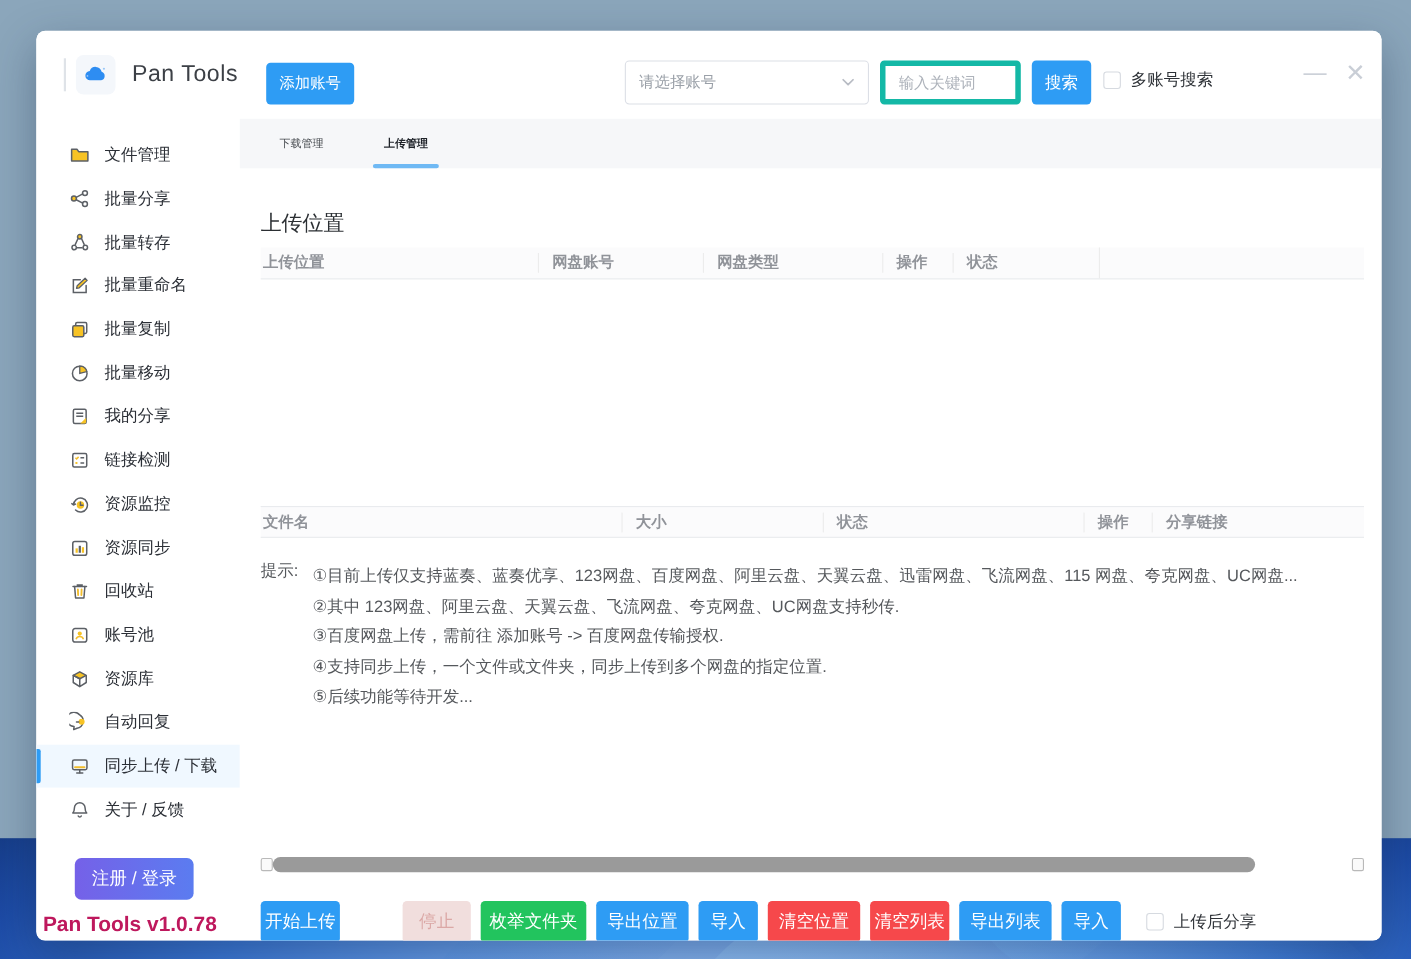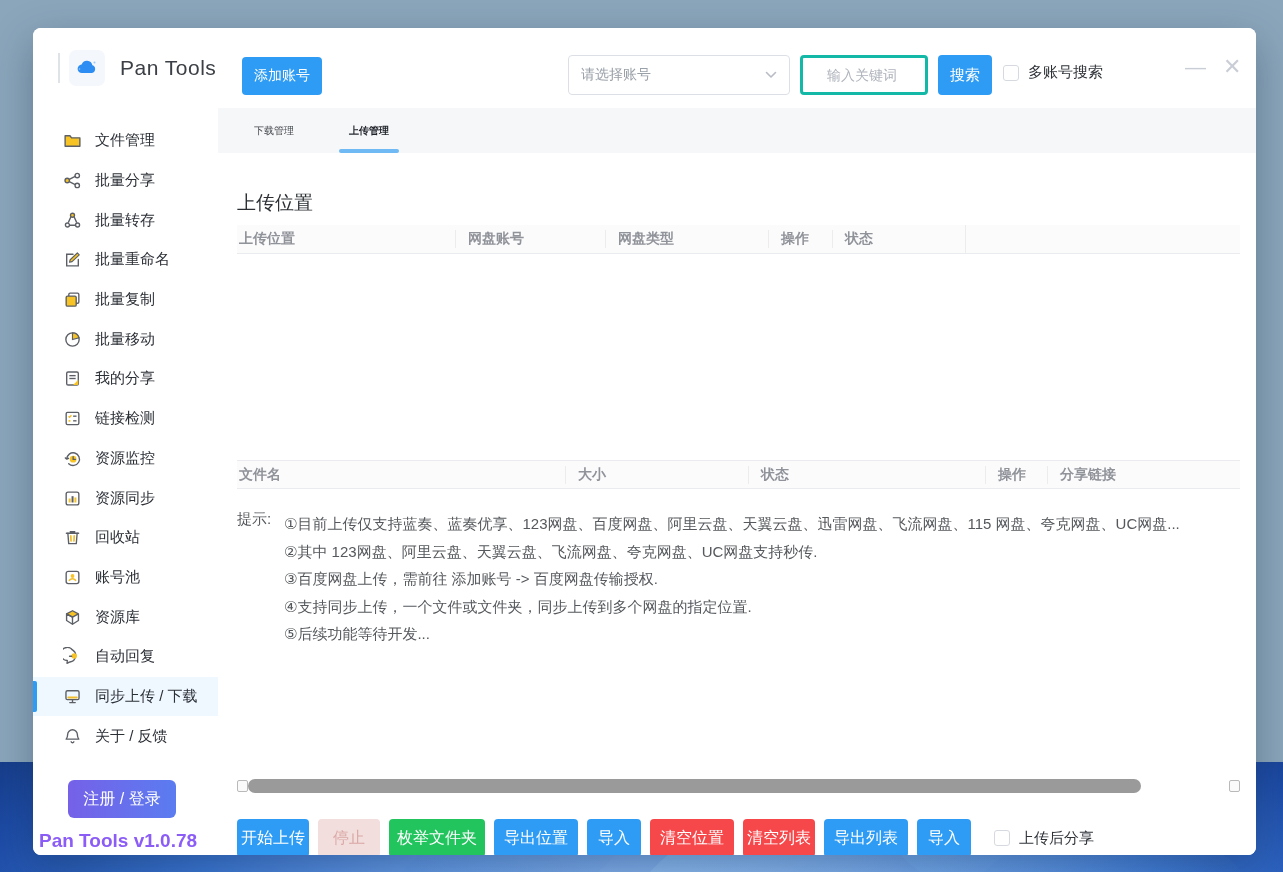--- a/index.html
+++ b/index.html
@@ -39,21 +39,21 @@
   .btn-disabled{ background:#f1dedd; color:#dba8a6; cursor:default; }
 
   .add-account { position:absolute; left:209px; top:29px; width:80px; height:38px; }
   .select-box { position:absolute; top:27px; height:40px; border:1px solid #dcdfe6;
     border-radius:4px; background:#fff; display:flex; align-items:center; padding:0 12px; }
   .sel-1 { left:300px; width:225px; }
   .sel-2 { left:535px; width:222px; }
   .select-box .sel-text { color:#9aa0a8; font-size:14px; flex:1; margin-left:8px; }
   .sel-2 .sel-text { margin-left:0; }
   .kw-input { position:absolute; left:767px; top:27px; width:128px; height:40px;
-    border:3px solid #14b8a6; border-radius:4px; padding:0 24px; font-size:14px;
+    border:5px solid #14b8a6; border-radius:4px; padding:0 12px; font-size:14px;
     color:#606266; font-family:inherit; outline:none; }
   .kw-input::placeholder { color:#aeb3bb; }
   .search-btn { position:absolute; left:905px; top:27px; width:54px; height:40px; font-size:15px; }
   .chk { width:16px; height:16px; border:1px solid #d6dae0; border-radius:3px; background:#fff;
     display:inline-block; flex:none; }
   .multi-chk { position:absolute; left:970px; top:35px; display:flex; align-items:center; gap:9px; }
   .multi-chk span.lbl { font-size:15px; color:#2f3338; }
   .win-ctl { position:absolute; top:24px; color:#c9ced6; font-size:21px; cursor:pointer;
     line-height:30px; }
   .minimize { left:1152px; }
@@ -65,21 +65,21 @@
   .side-item { height:39.7px; display:flex; align-items:center; padding-left:30px;
     cursor:pointer; position:relative; }
   .side-item .ic { width:20px; height:20px; display:flex; align-items:center; flex:none; }
   .side-item .lb { margin-left:12px; font-size:15px; color:#2b2f36; white-space:nowrap; }
   .side-item.active { background:#f0f8ff; }
   .side-item.active::before { content:""; position:absolute; left:0; top:4px; bottom:4px;
     width:4px; background:#2e9cf4; border-radius:0 2px 2px 0; }
   .login-btn { display:block; margin:24px 0 0 35px; width:108px; height:38px;
     border:none; border-radius:6px; color:#fff; font-size:16px; cursor:pointer; font-family:inherit;
     background:linear-gradient(90deg,#7561e8,#5b7cf0); }
-  .version { margin:12px 0 0 6px; font-size:19px; font-weight:bold; color:#8b5cf6; }
+  .version { margin:12px 0 0 6px; font-size:19px; font-weight:bold; color:#be185d; }
 
   
   .main { position:absolute; left:185px; top:80px; right:0; bottom:0; background:#fff; }
   .tabbar { height:45px; background:#f6f7f9; display:flex; align-items:center; }
   .tab { margin-left:32px; font-size:10px; color:#45494e; cursor:pointer; position:relative;
     height:100%; display:flex; align-items:center; padding:0 4px; }
   .tab.active { color:#1f2329; font-weight:bold;font-family:Liberation Serif, serif; }
   .tab.active::after { content:""; position:absolute; left:-6px; right:-6px; bottom:0;
     height:4px; background:#6fb9f4; border-radius:2px; }
   .tab + .tab { margin-left:47px; }
@@ -87,21 +87,21 @@
   .content { padding:0 16px 0 19px; position:relative; height:calc(100% - 45px); }
   .sec-head { margin-top:37px; display:flex; align-items:baseline; }
   .sec-title { font-size:19px; color:#2b2f33; font-weight:500; }
   .sec-hint { margin-left:8px; font-size:14.5px; color:#8b8f96; }
 
   .thead { display:flex; align-items:center; height:29px; background:#fbfbfc;
     border-bottom:1px solid #e9ebee; margin-top:9px; }
   .thead .th { font-size:14px; color:#909399; font-weight:bold; padding-left:2px;
     white-space:nowrap; }
   .thead .th + .th { border-left:1px solid #ececec; padding-left:12px; }
-  .t1-c1{width:218px;} .t1-c2{width:150px;} .t1-c3{width:163px;} .t1-c4{width:64px;}
+  .t1-c1{width:218px;} .t1-c2{width:150px;margin-left:34px;} .t1-c3{width:163px;} .t1-c4{width:64px;}
   .t1-c5{width:133px;} .t1-c6{flex:1; height:100%;}
   .t2-c1{width:328px;} .t2-c2{width:183px;} .t2-c3{width:237px;} .t2-c4{width:62px;}
   .t2-c5{flex:1;}
   .table1-body { height:206px; }
   .thead.t2 { border-top:1px solid #e9ebee; margin-top:0; }
 
   .tips { margin-top:21px; display:flex; }
   .tips .tips-label { font-size:15px; color:#55585c; flex:none; width:47px; }
   .tips .tip-lines { flex:1; max-width:960px; }
   .tip-line { font-size:15px; color:#55585c; line-height:27.5px;
@@ -111,21 +111,21 @@
   .hscroll { position:absolute; left:19px; right:16px; bottom:98px; height:16px; }
   .hs-thumb { position:absolute; left:11px; top:1px; height:14px; width:89%;
     background:#9a9a9a; border-radius:7px; }
   .hs-arrow { position:absolute; top:2px; width:11px; height:12px; background:#fafafa;
     border:1px solid #b9b9b9; border-radius:2px; }
   .hs-left { left:0; } .hs-right { right:0; }
 
   
   .footer-row { position:absolute; left:19px; bottom:35px; display:flex; align-items:center; }
   .footer-row .btn { height:38px; margin-right:9px; font-size:16px; }
-  .fb-1{width:72px;} .fb-2{width:62px;} .fb-3{width:96px;} .fb-4{width:84px;}
+  .fb-1{width:72px;} .fb-2{width:62px;margin-left:48px;} .fb-3{width:96px;} .fb-4{width:84px;}
   .fb-5{width:54px;} .fb-6{width:84px;} .fb-7{width:72px;} .fb-8{width:84px;} .fb-9{width:54px;}
   .share-chk { display:flex; align-items:center; gap:9px; margin-left:14px; }
   .share-chk .lbl { font-size:15px; color:#2f3338; }
 
   svg { display:block; }
 </style>
 </head>
 <body>
 
 <div class="bloom">

